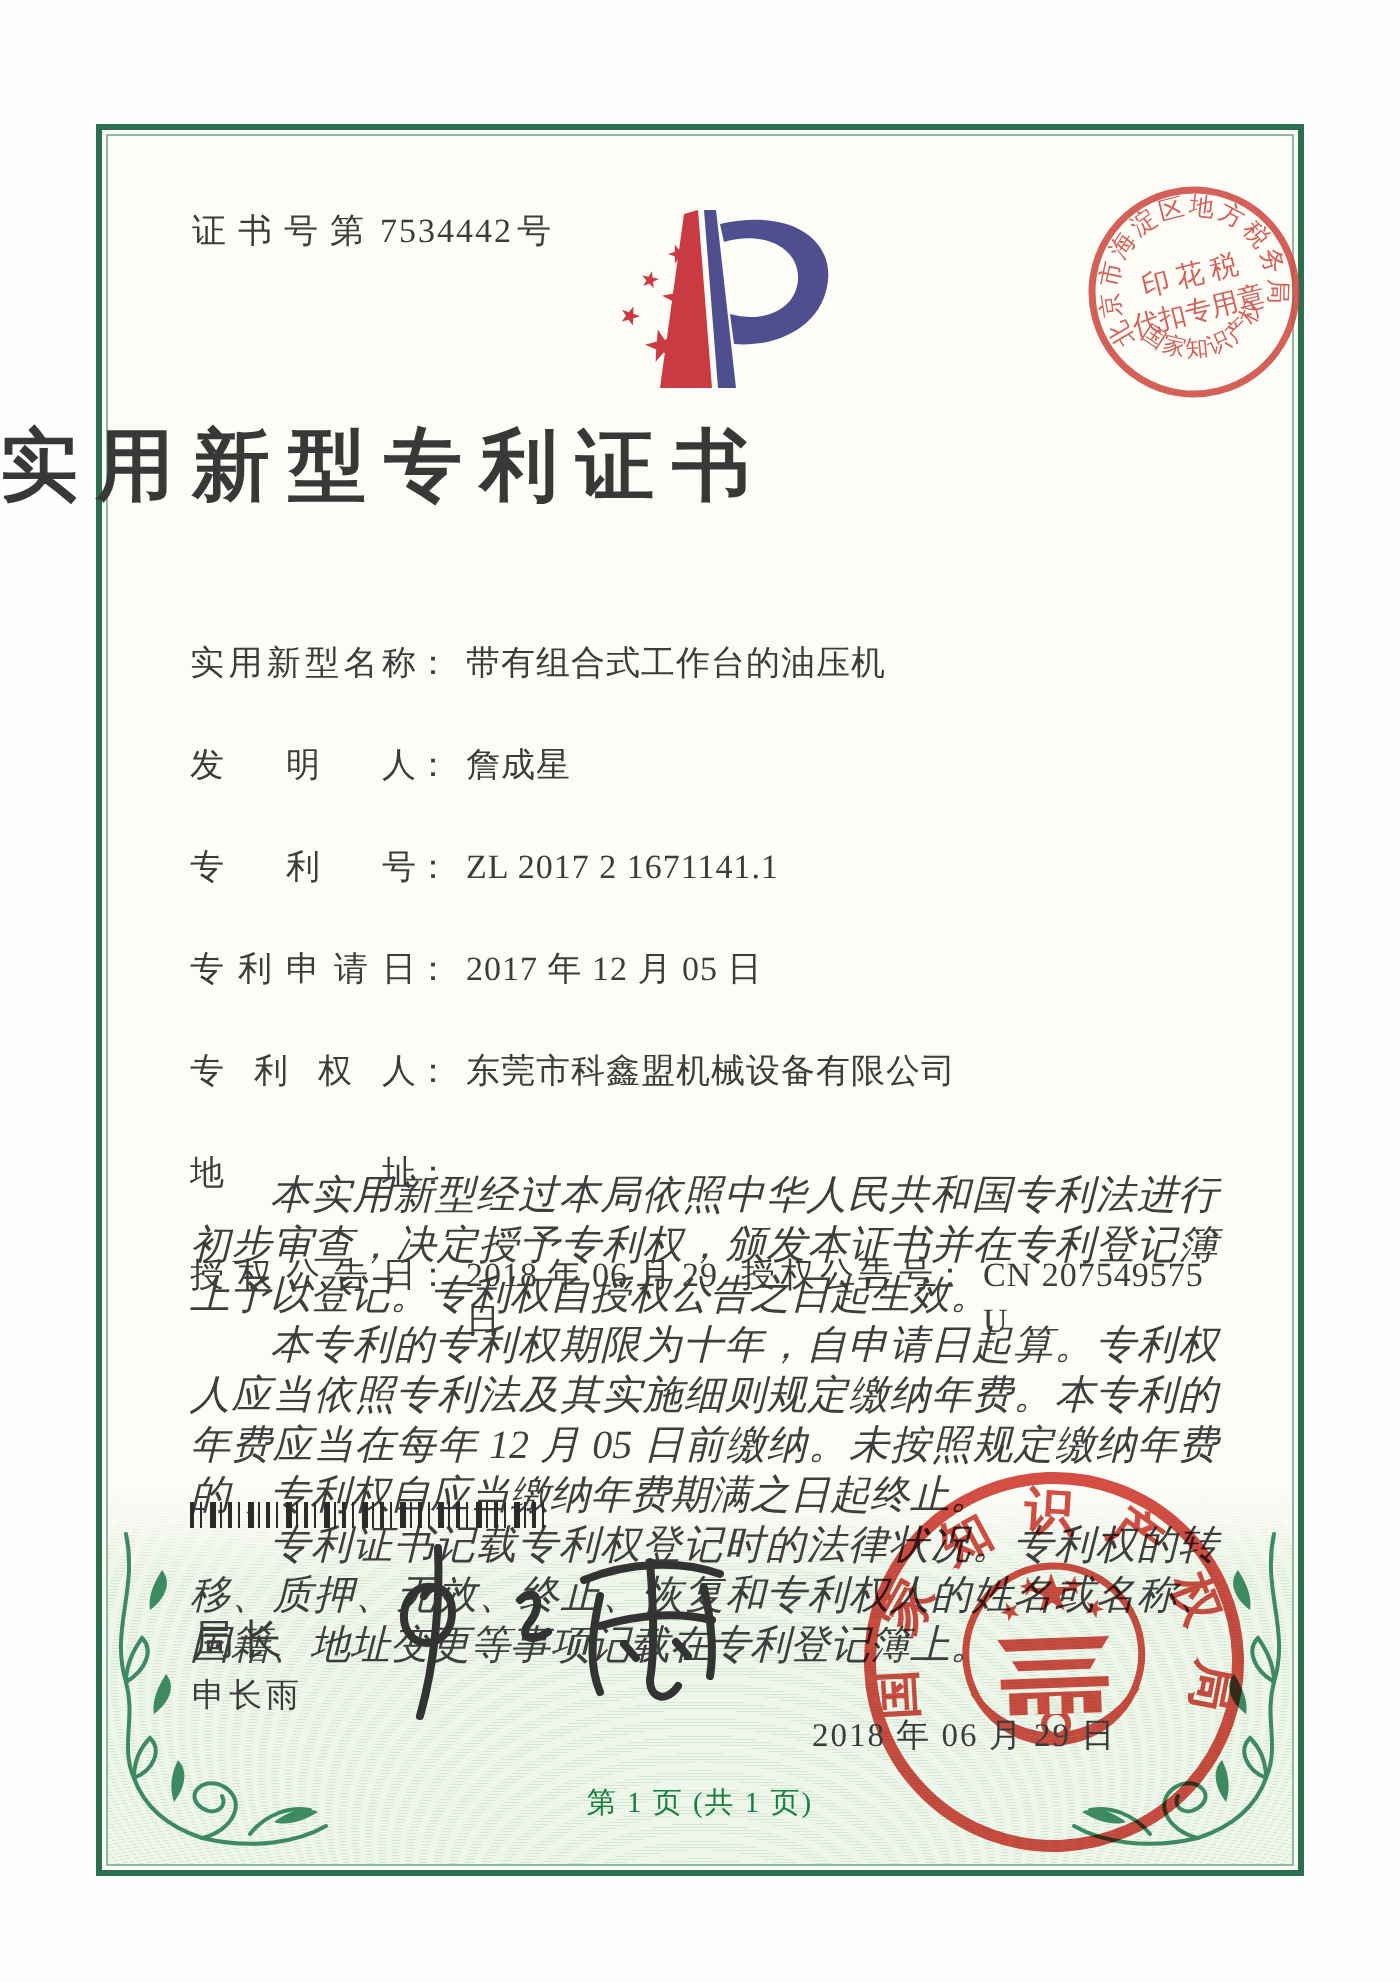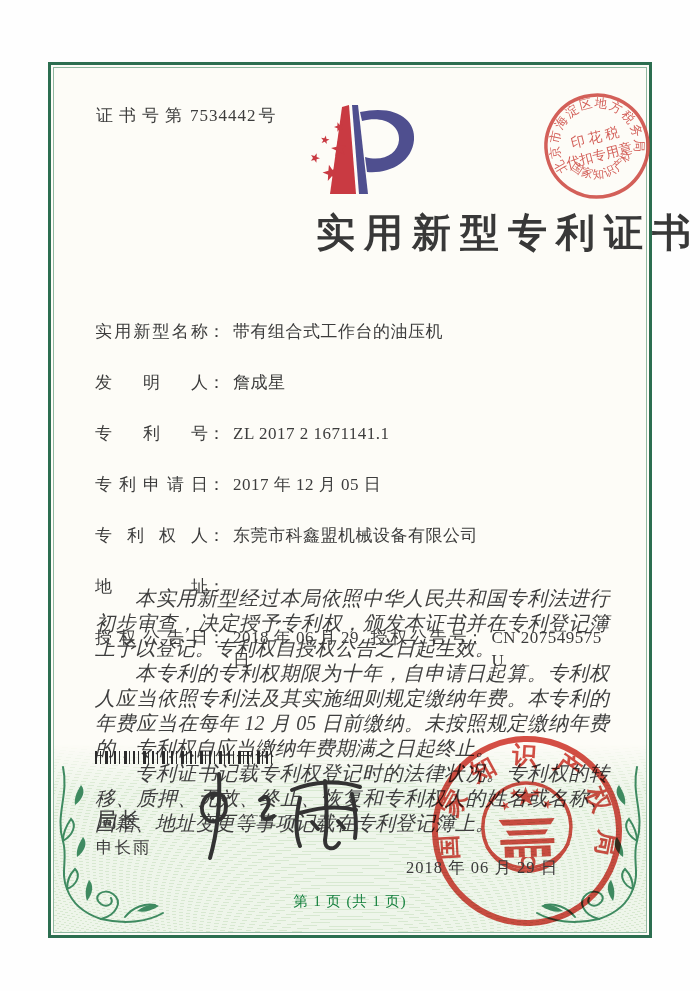--- a/index.html
+++ b/index.html
@@ -31,21 +31,21 @@
   .ornament.left{left:2px;}
   .ornament.right{right:2px;transform:scaleX(-1);}
   
   .cert-no{position:absolute;left:96px;top:104px;font-size:17px;white-space:nowrap;}
   .cert-no .sp{letter-spacing:6px;}
   .cert-no .num{letter-spacing:1px;margin:0 2px;}
   .logo{position:absolute;left:282px;top:102px;width:140px;height:96px;}
   .tax-stamp{position:absolute;left:521px;top:70px;width:152px;height:152px;
     transform:rotate(-14deg);opacity:.85;}
   .title{
-    position:absolute;left:0;top:206px;width:100%;text-align:right;
+    position:absolute;left:0;top:206px;width:100%;text-align:left;
     font-size:39px;font-weight:600;letter-spacing:9px;color:#383838;
   }
   
   .fields{position:absolute;left:95px;top:292px;width:515px;font-size:17px;}
   .frow{display:flex;line-height:23px;margin-bottom:20px;margin-top:28px;}
   .flabel{
     display:inline-block;width:113px;text-align:justify;text-align-last:justify;
     flex:none;
   }
   .fcolon{flex:none;margin-right:8px;}

